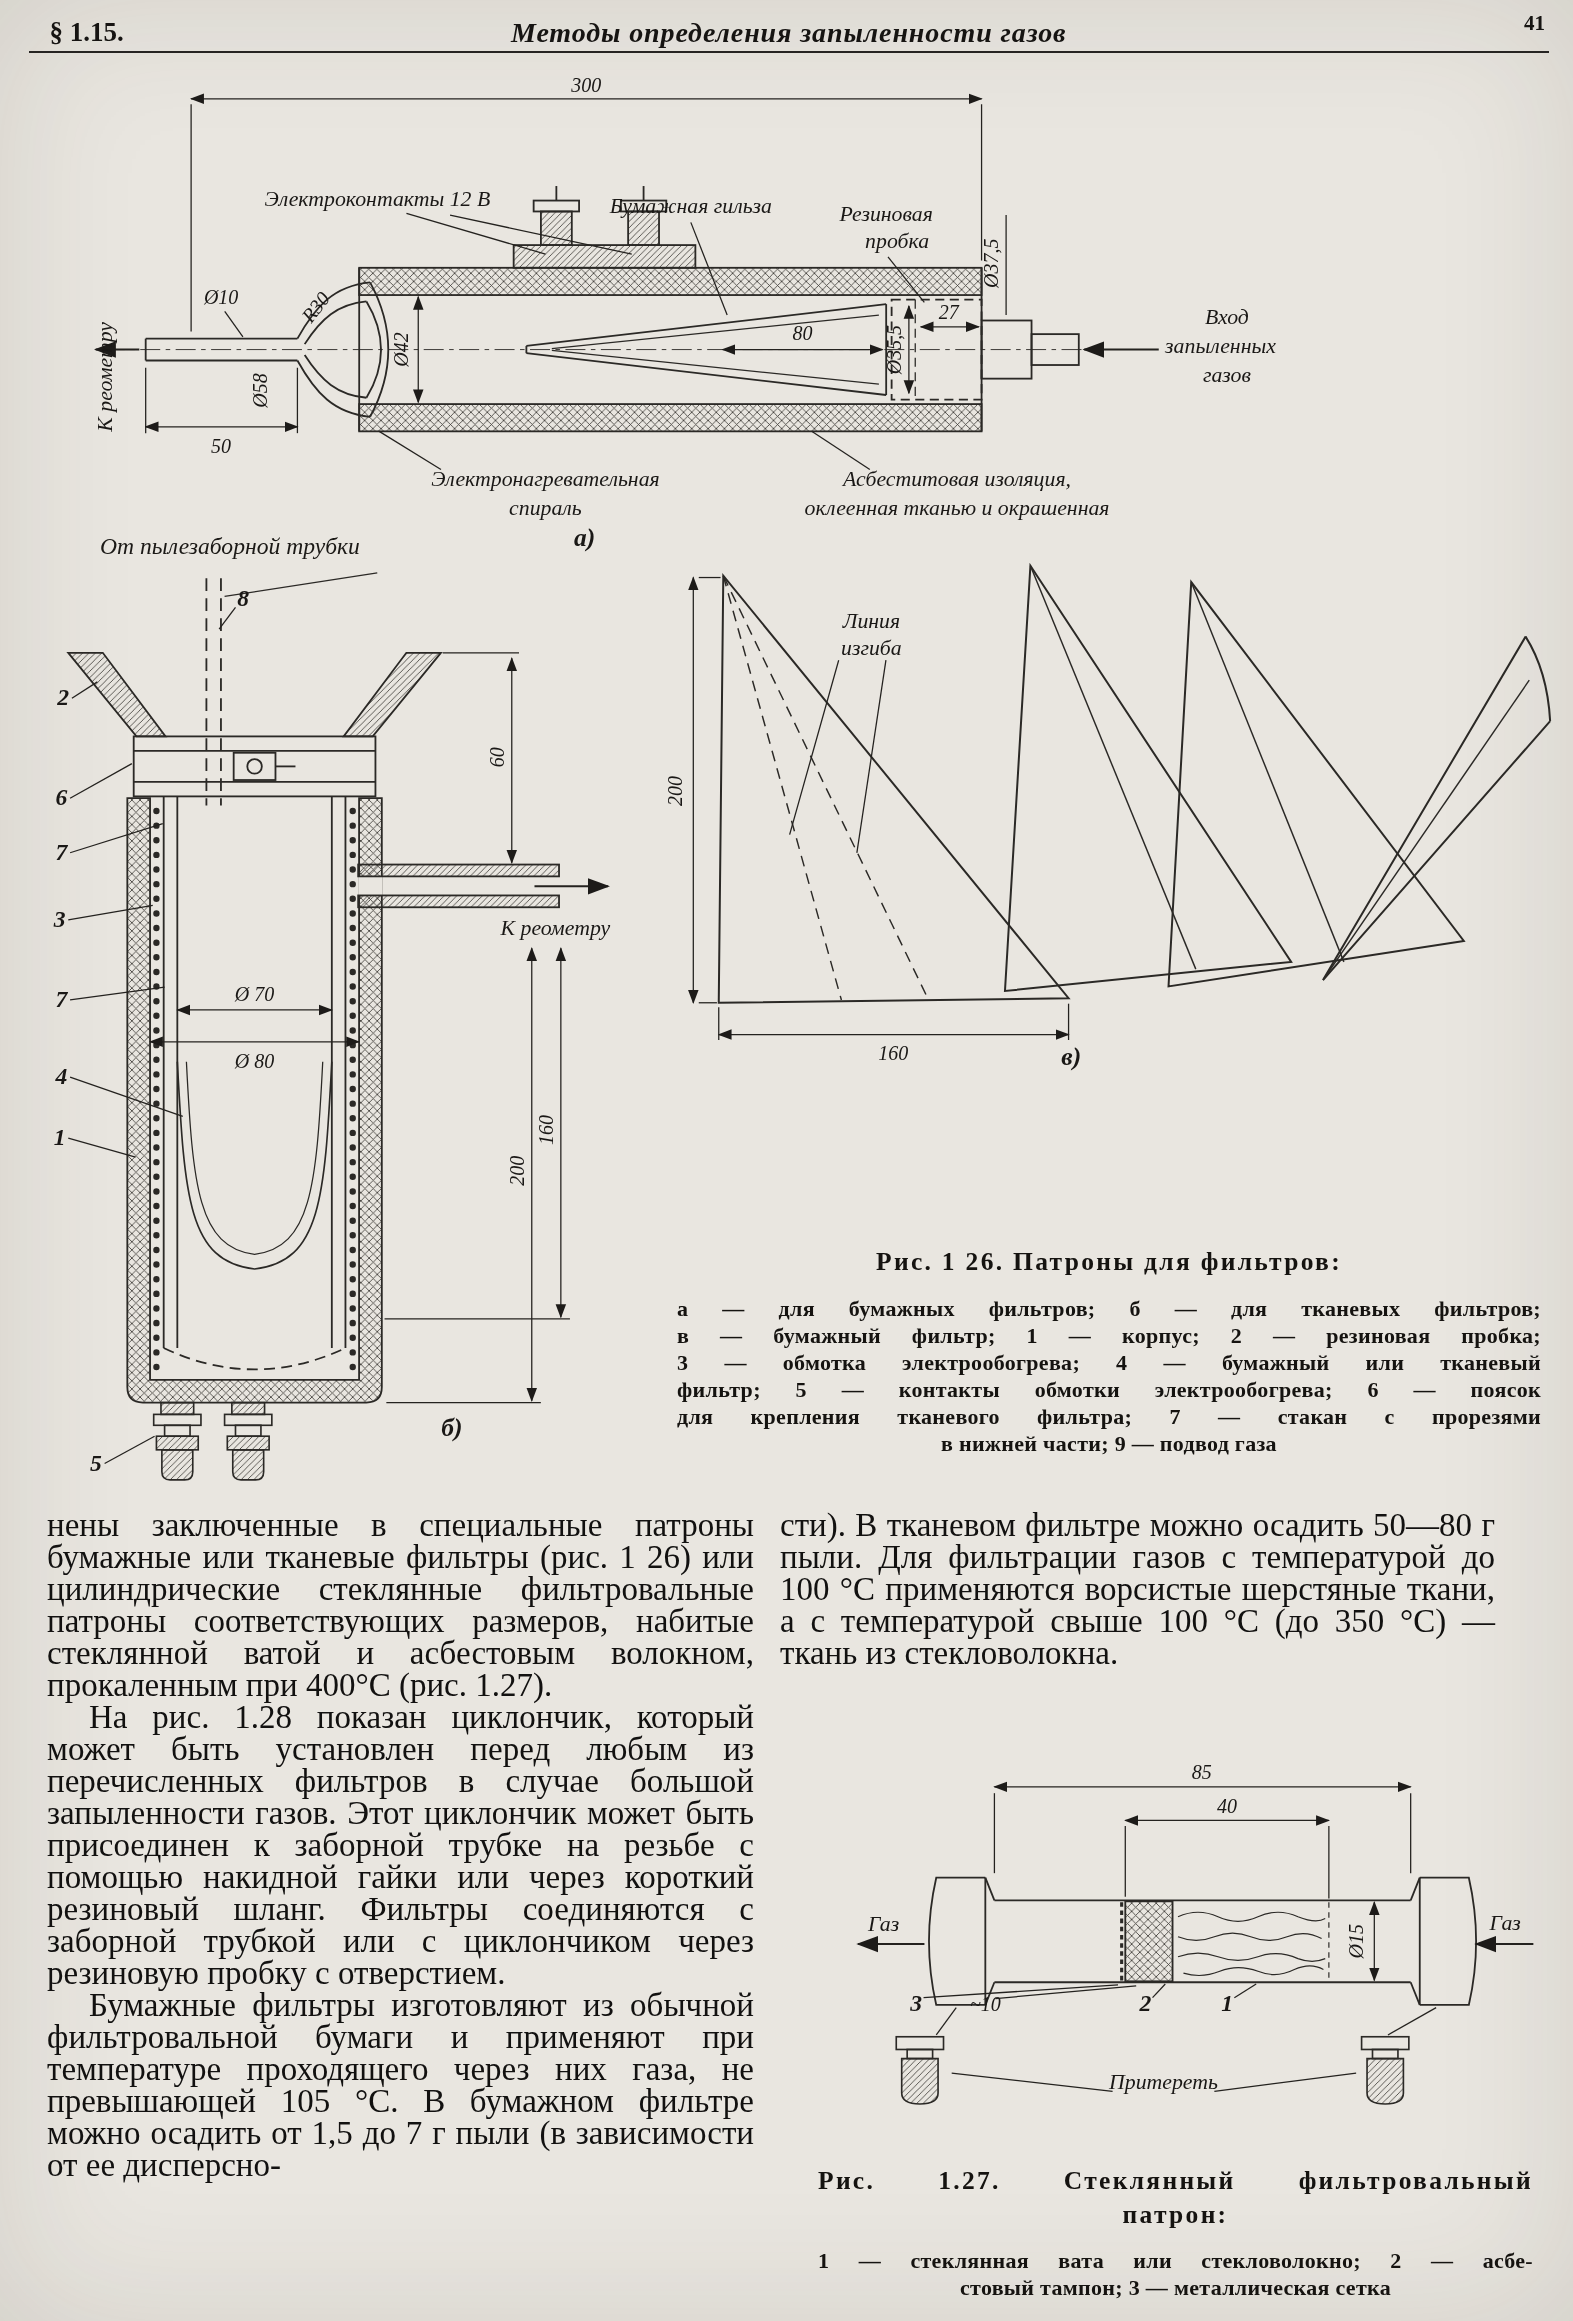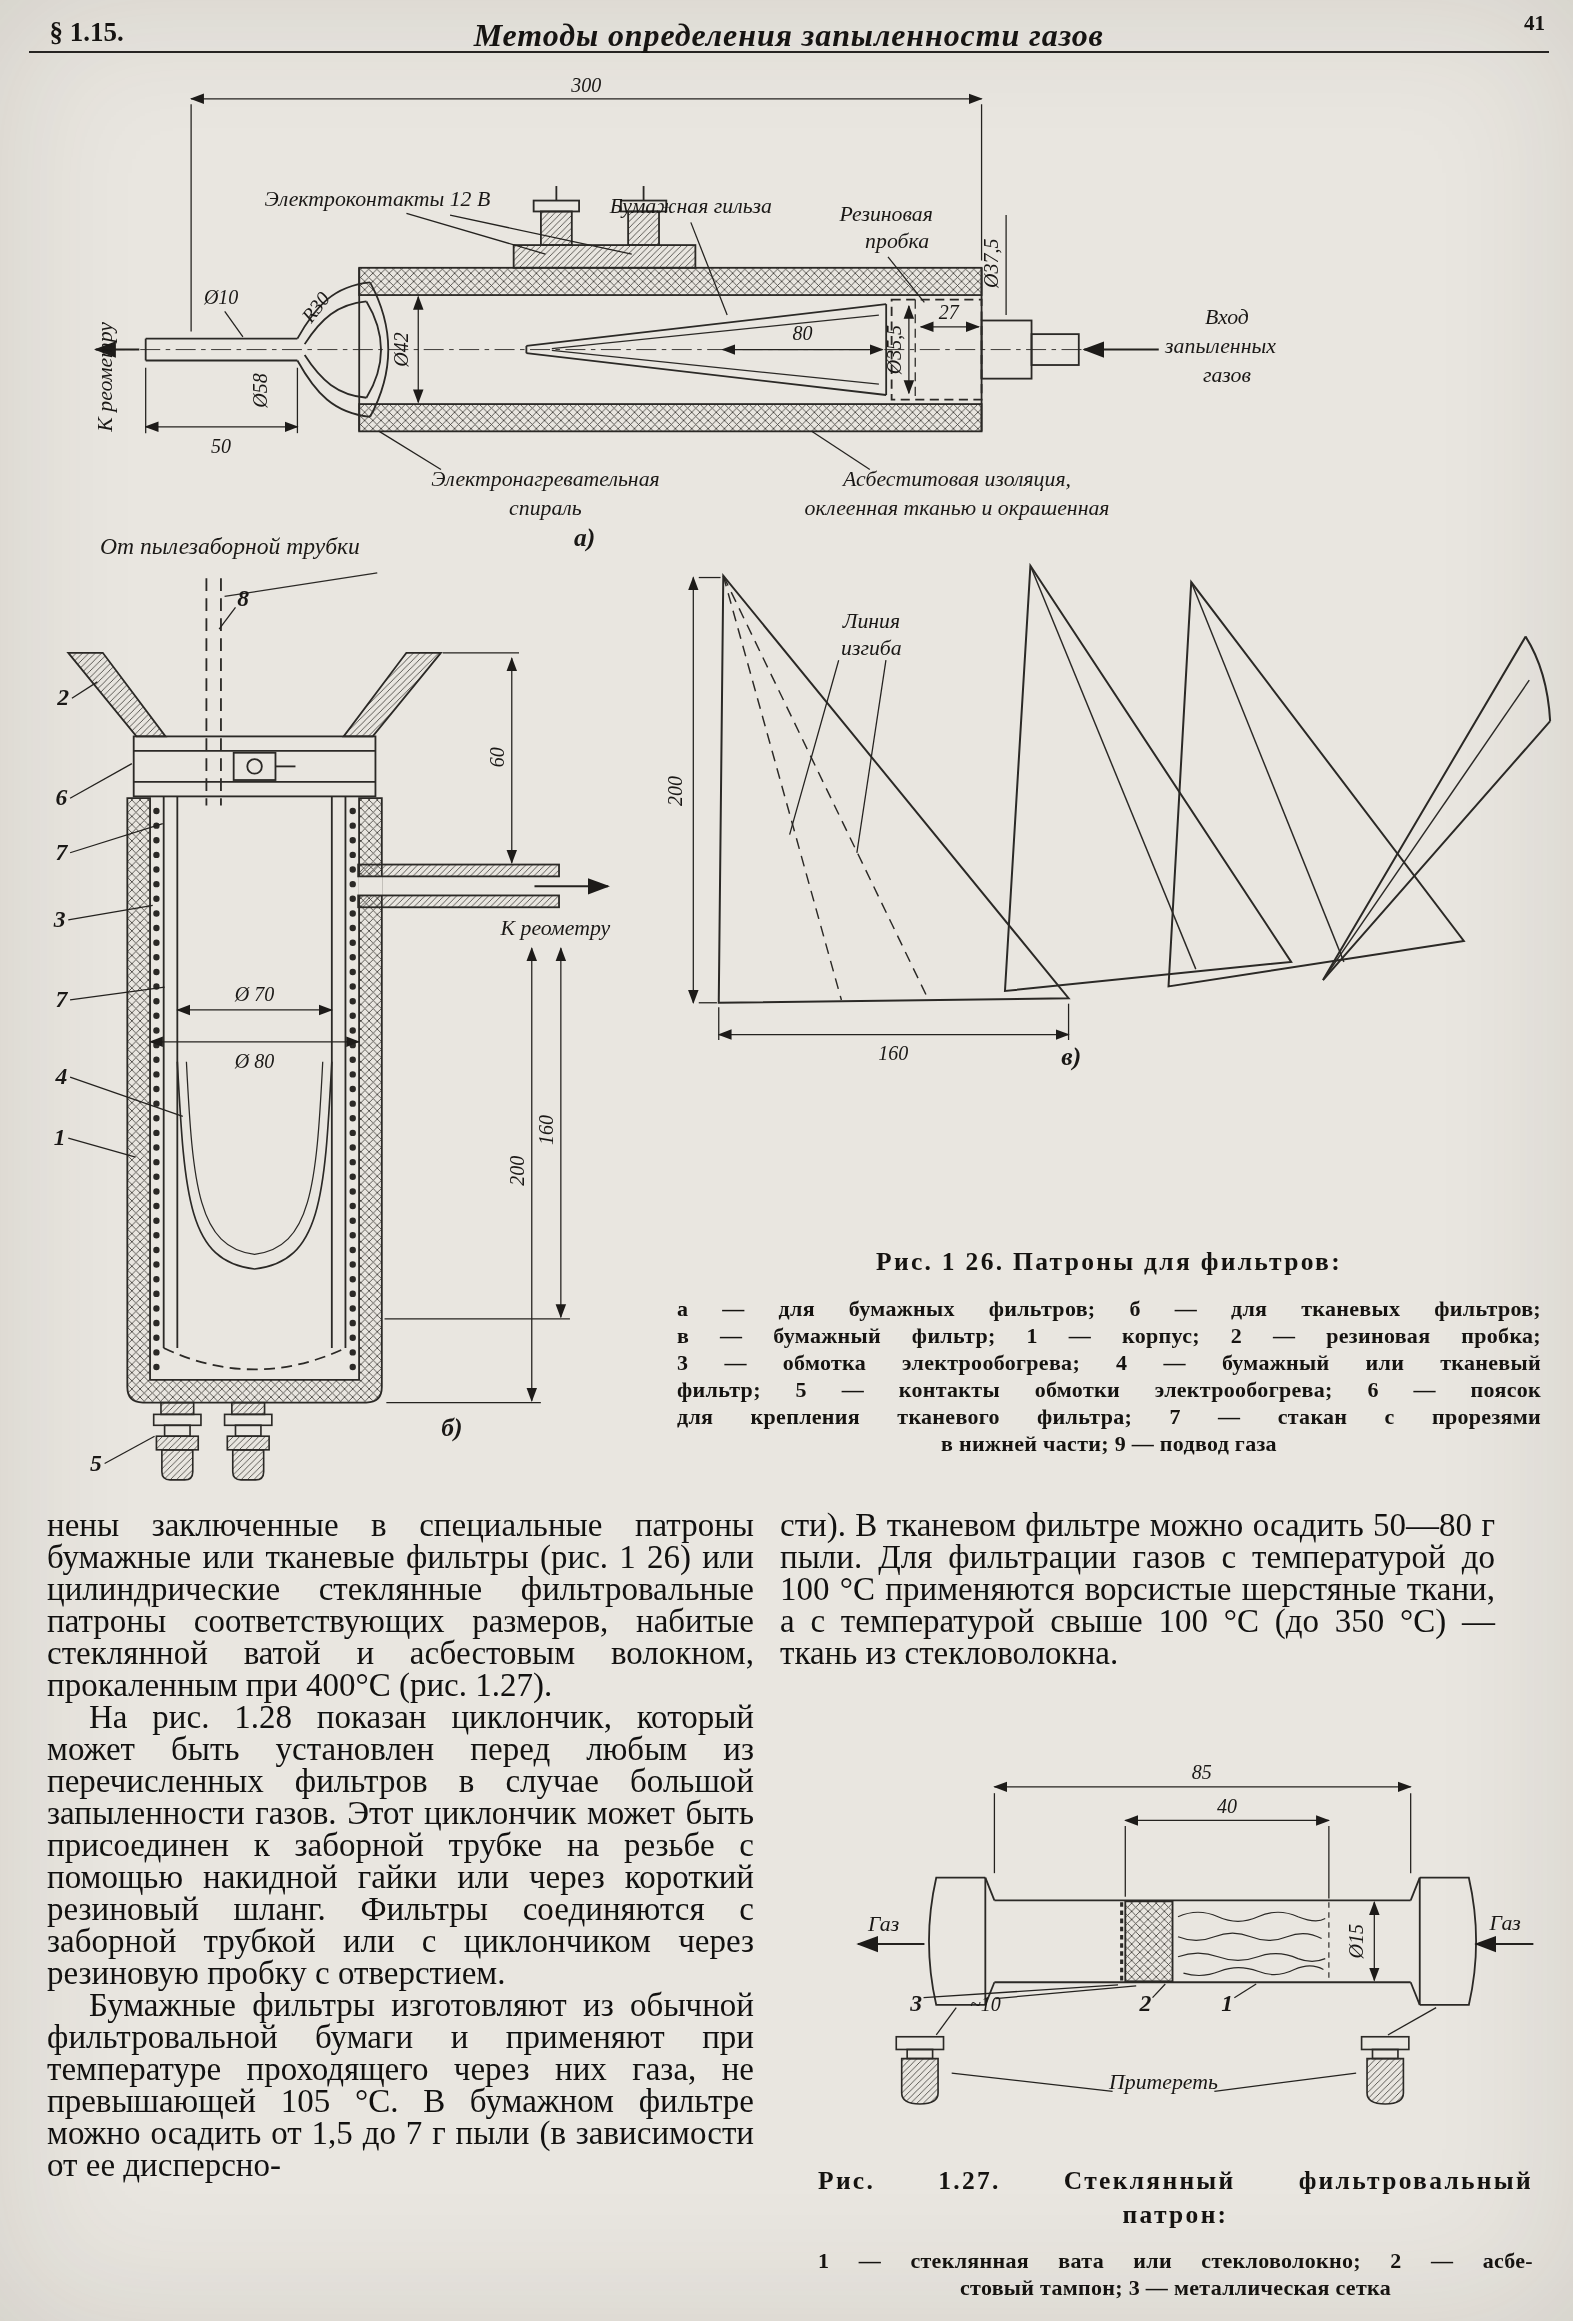--- a/index.html
+++ b/index.html
@@ -7,21 +7,21 @@
   body { background:#9e9a92; font-family:"Liberation Serif","DejaVu Serif",serif; }
   .page {
     position:relative; width:1574px; height:2322px;
     background:#e9e6e0; color:#161412; overflow:hidden;
     box-shadow: inset 0 0 145px rgba(60,50,30,.12);
   }
   .abs { position:absolute; }
   
   .header { position:absolute; top:11px; left:29px; right:25.5px; height:42px; border-bottom:2.7px solid #262422; }
   .hdr-section { position:absolute; left:5.5px; top:5.5px; font-size:27px; font-weight:bold;margin-left:15px; }
-  .hdr-title { position:absolute; left:0; right:0; top:6.4px; text-align:center; font-size:32px; font-weight:bold; font-style:italic; letter-spacing:0.9px; }
+  .hdr-title { position:absolute; left:0; right:0; top:6.4px; text-align:center; font-size:28px; font-weight:bold; font-style:italic; letter-spacing:0.9px; }
   .hdr-page { position:absolute; right:3.6px; top:0px; font-size:21px; font-weight:bold; }
   
   .fig-note { font-style:italic; font-size:23.6px; color:#1b1916; }
   
   .cap { color:#151310; }
   .cap-title { text-align:center; font-size:25.5px; font-weight:bold; letter-spacing:2.3px; margin-bottom:18px; }
   .cap-line { font-size:22px; font-weight:bold; line-height:27px; letter-spacing:0.3px; }
   .jl { text-align:justify; text-align-last:justify; }
   .cl { text-align:center; }
   

